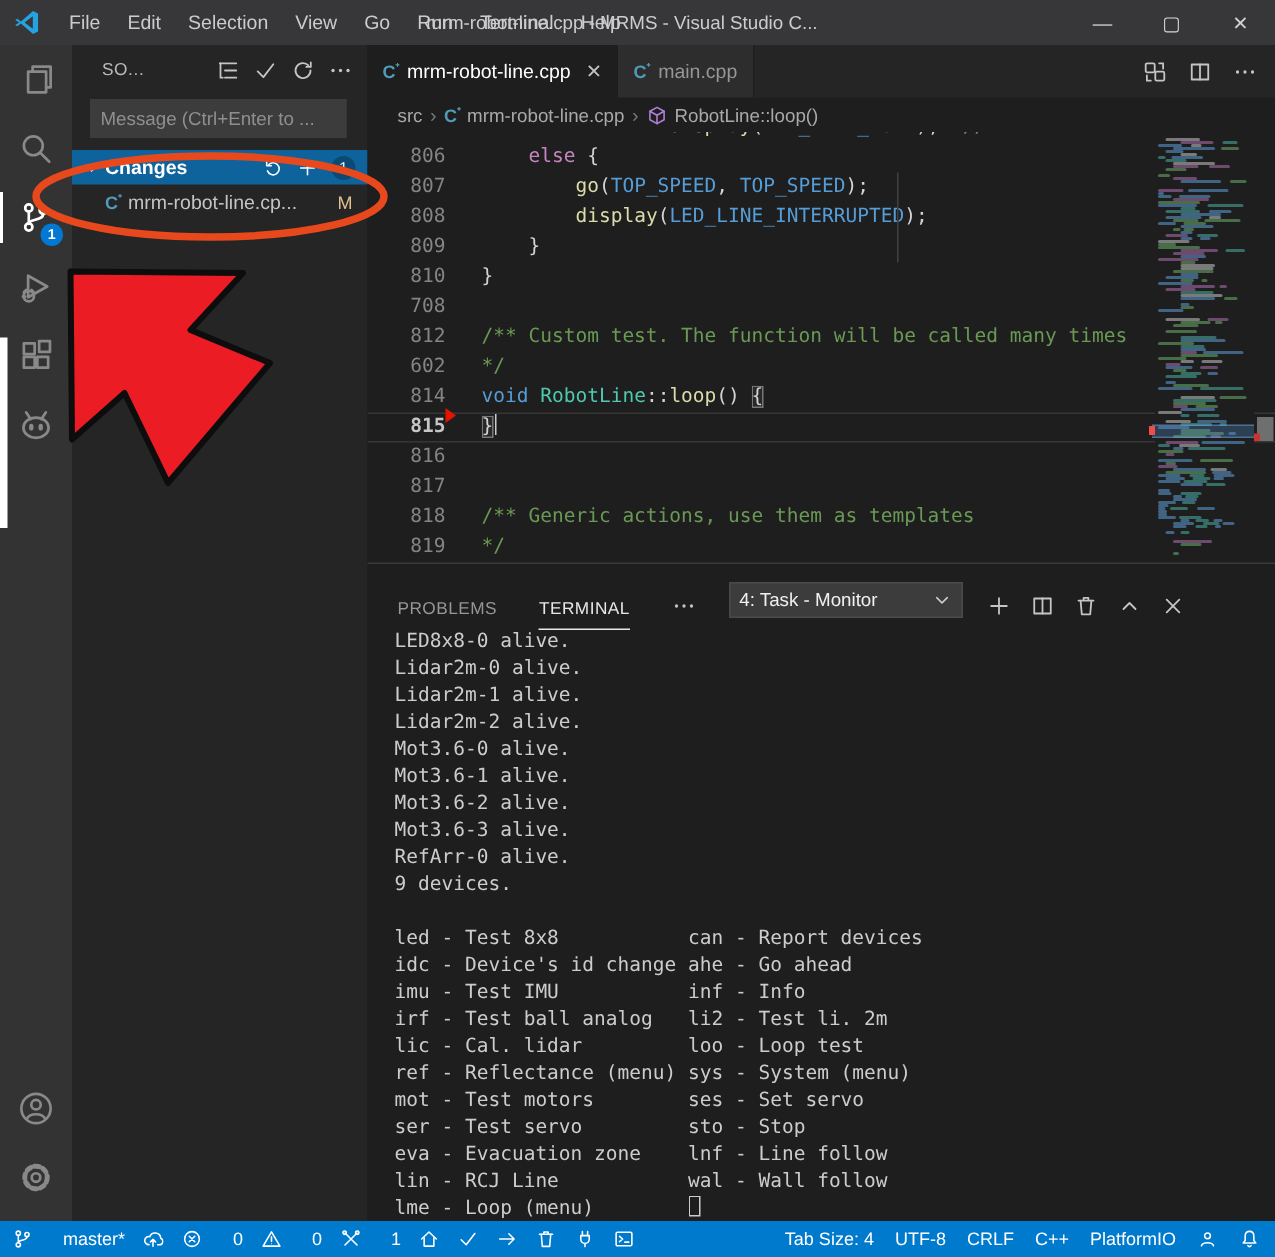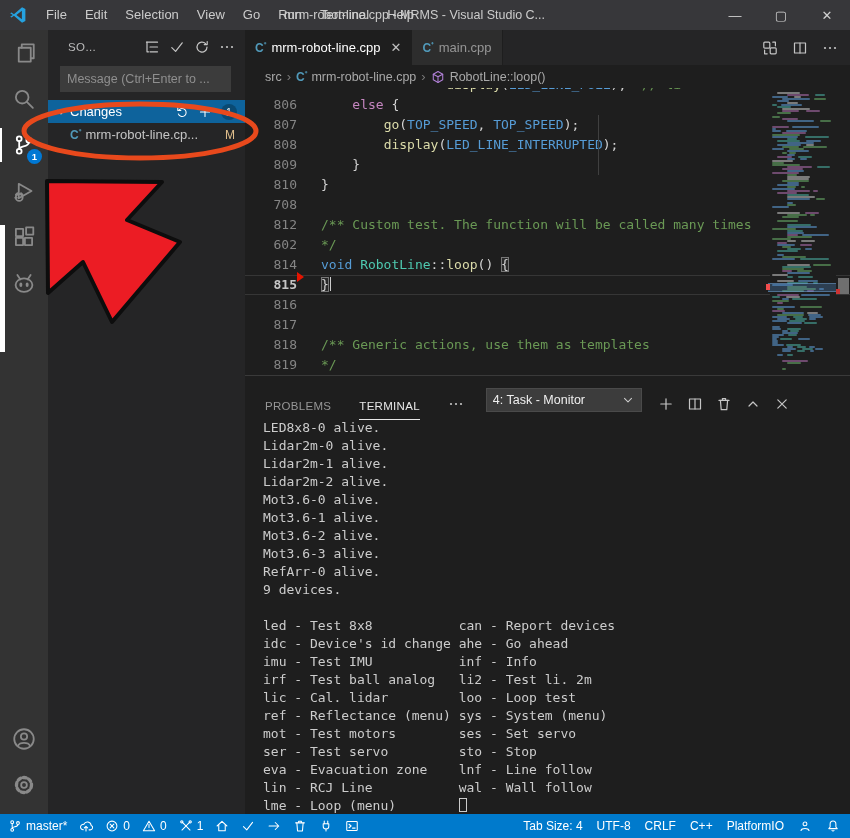--- a/index.html
+++ b/index.html
@@ -34,21 +34,21 @@
   #sb-header{display:flex;align-items:center;height:34px;padding:0 10px 0 20px;font-size:11.5px;color:#bbbbbb;}
   #sb-title{letter-spacing:.4px;}
   #sb-actions{margin-left:auto;display:flex;gap:9px;color:#c5c5c5;}
   #sb-actions .ic{width:16px;height:16px;}
   #scm-message{display:block;width:157px;margin:2px 8px 8px 12px;background:#3c3c3c;border:1px solid #3c3c3c;
     color:#999;font-size:12.5px;padding:5px 6px;outline:none;font-family:"Liberation Sans",sans-serif;}
   #scm-message::placeholder{color:#8f8f8f;}
   #changes-row{display:flex;align-items:center;height:23px;background:#0e639c;color:#fff;
     padding:0 8px 0 6px;font-size:13px;}
   #changes-row .ic{width:15px;height:15px;}
-  #changes-label{font-weight:normal;margin-left:2px;}
+  #changes-label{font-weight:bold;margin-left:2px;}
   #changes-actions{margin-left:auto;display:flex;align-items:center;gap:9px;}
   #changes-badge{min-width:16px;height:16px;border-radius:9px;background:#0a4a73;color:#eee;
     font-size:10.5px;line-height:16px;text-align:center;}
   #file-row{display:flex;align-items:center;height:23px;padding:0 10px 0 22px;font-size:13px;color:#c5c5c5;}
   #file-label{margin-left:5px;white-space:nowrap;overflow:hidden;}
   #file-status{margin-left:auto;color:#e2c08d;font-size:12px;}
 
   .cppicon{color:#519aba;font-weight:bold;font-size:12px;flex:0 0 auto;line-height:1;}
   .cppicon sup{font-size:8px;vertical-align:4px;letter-spacing:-1px;}
 
@@ -109,21 +109,21 @@
   #panel-actions .ic{width:16px;height:16px;}
   #terminal{position:absolute;left:18px;top:43px;width:580px;font-size:13px;line-height:18px;color:#cccccc;white-space:pre;}
   .tcursor{display:inline-block;width:8px;height:14px;box-shadow:0 0 0 1px #cccccc inset;vertical-align:-2px;}
 
   
   #statusbar{position:absolute;left:0;top:814px;width:850px;height:24px;background:#007acc;color:#ffffff;
     display:flex;align-items:center;font-size:12px;}
   .sb-group{display:flex;align-items:center;}
   #sb-left{padding-left:8px;gap:12px;}
   #sb-right{margin-left:auto;padding-right:10px;gap:14px;}
-  .sb-item{display:flex;align-items:center;gap:4px;white-space:nowrap;}
+  .sb-item{display:flex;align-items:center;gap:20px;white-space:nowrap;}
   .sb-item .ic{width:14px;height:14px;}
 
   
   .ic{fill:none;stroke:currentColor;stroke-width:1.2;stroke-linecap:round;stroke-linejoin:round;display:block;}
 
   
   #overlay{position:absolute;left:0;top:0;width:850px;height:838px;pointer-events:none;z-index:50;}
 </style>
 </head>
 <body>

